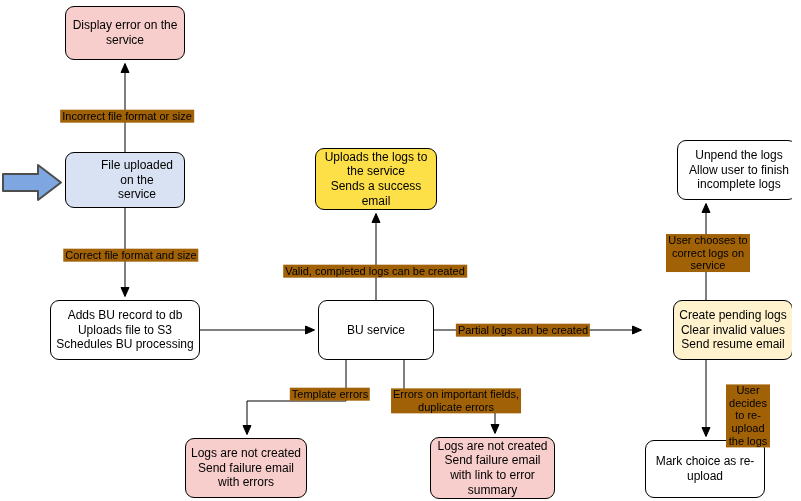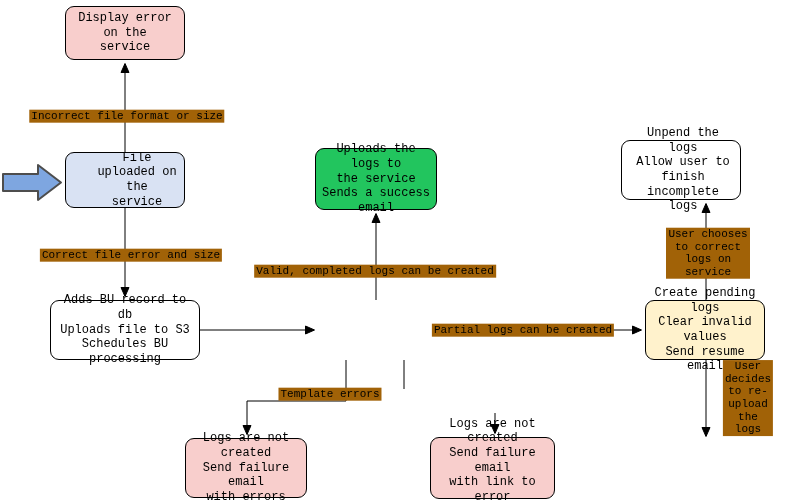--- a/index.html
+++ b/index.html
@@ -1,18 +1,18 @@
 <!DOCTYPE html>
 <html><head>
 <meta charset="utf-8">
 <style>
   html,body { margin:0; padding:0; background:#ffffff; }
   .canvas {
     position:relative; width:792px; height:501px; background:#ffffff;
-    font-family:Liberation Mono, monospace; color:#000; overflow:hidden;
+    font-family:Liberation Sans, sans-serif; color:#000; overflow:hidden;
   }
   .edges { position:absolute; left:0; top:0; width:801px; height:501px; }
   .node {
     position:absolute; box-sizing:border-box;
     border:1px solid #000; border-radius:9px; background:#fff;
     display:flex; align-items:center; justify-content:center;
     text-align:center; font-size:12px; line-height:1.22; padding:2px 4px;
   }
   .node span { white-space:pre-line; }
   .elabel {
@@ -20,31 +20,31 @@
     background:#a16207; font-size:11px; line-height:1.15;
     white-space:pre-line; text-align:center; padding:0 2px;
   }
   
   #n-display-error      { left:65px;  top:6px;   width:120px; height:54px; }
   #n-file-uploaded      { left:65px;  top:152px; width:120px; height:56px;padding-left:28px; }
   #n-adds-bu-record     { left:50px;  top:300px; width:150px; height:60px; }
   #n-uploads-logs       { left:315px; top:148px; width:122px; height:62px; }
   #n-bu-service         { left:318px; top:300px; width:116px; height:60px; }
   #n-create-pending     { left:645px; top:300px; width:120px; height:60px; }
-  #n-unpend-logs        { left:621px; top:140px; width:120px; height:60px;padding-left:8px; }
+  #n-unpend-logs        { left:677px; top:140px; width:120px; height:60px;padding-left:8px; }
   #n-mark-choice        { left:645px; top:440px; width:120px; height:58px; }
   #n-logs-nc-errors     { left:185px; top:438px; width:122px; height:60px; }
   #n-logs-nc-summary    { left:430px; top:437px; width:125px; height:62px; }
   
   #l-incorrect  { left:127px; top:116px; }
   #l-correct    { left:131px; top:255px; }
   #l-valid      { left:375px; top:271px; }
   #l-partial    { left:523px; top:330px; }
   #l-corrects   { left:708px; top:253px; }
-  #l-reuploads  { left:703px; top:398px;margin-left:45px; }
+  #l-reuploads  { left:703px; top:416px;margin-left:45px; }
   #l-template   { left:330px; top:394px; }
   #l-important  { left:456px; top:401px; }
 </style>
 </head>
 <body>
 
 <div class="canvas">
 
   <svg class="edges" width="801" height="501" viewBox="0 0 801 501">
     <defs>
@@ -76,55 +76,64 @@
     <span>File uploaded on the
 service</span>
   </div>
 
   <div class="node" id="n-adds-bu-record" style="background-color: rgb(255, 255, 255);">
     <span>Adds BU record to db
 Uploads file to S3
 Schedules BU processing</span>
   </div>
 
-  <div class="node" id="n-uploads-logs" style="background-color: #22c55e;">
+  <div class="node" id="n-uploads-logs" style="background-color: #fde047;">
     <span>Uploads the logs to
 the service
 Sends a success
 email</span>
   </div>
 
+  <div class="node" id="n-bu-service" style="background-color: rgb(255, 255, 255);">
+    <span>BU service</span>
+  </div>
 
-  <div class="node" id="n-create-pending" style="background-color: rgb(255, 242, 204);">
+  <div class="node" id="n-create-pending" style="background-color: rgb(255, 242, 204); margin-left: 28px;">
     <span>Create pending logs
 Clear invalid values
 Send resume email</span>
   </div>
 
   <div class="node" id="n-unpend-logs" style="background-color: rgb(255, 255, 255);">
     <span>Unpend the logs
 Allow user to finish
 incomplete logs</span>
   </div>
 
+  <div class="node" id="n-mark-choice" style="background-color: rgb(255, 255, 255);">
+    <span>Mark choice as re-
+upload</span>
+  </div>
 
   <div class="node" id="n-logs-nc-errors" style="background-color: rgb(248, 206, 204);">
     <span>Logs are not created
 Send failure email
 with errors</span>
   </div>
 
   <div class="node" id="n-logs-nc-summary" style="background-color: rgb(248, 206, 204);">
     <span>Logs are not created
 Send failure email
 with link to error
 summary</span>
   </div>
 
   <div class="elabel" id="l-incorrect">Incorrect file format or size</div>
-  <div class="elabel" id="l-correct">Correct file error and size</div>
+  <div class="elabel" id="l-correct">Correct file format and size</div>
   <div class="elabel" id="l-valid">Valid, completed logs can be created</div>
   <div class="elabel" id="l-corrects">User chooses to correct logs on service</div>
   <div class="elabel" id="l-partial">Partial logs can be created</div>
   <div class="elabel" id="l-reuploads">User decides to re-upload the logs</div>
   <div class="elabel" id="l-template">Template errors</div>
+  <div class="elabel" id="l-important">Errors on important fields,
+duplicate errors</div>
 
 </div>
 
 </body></html>

